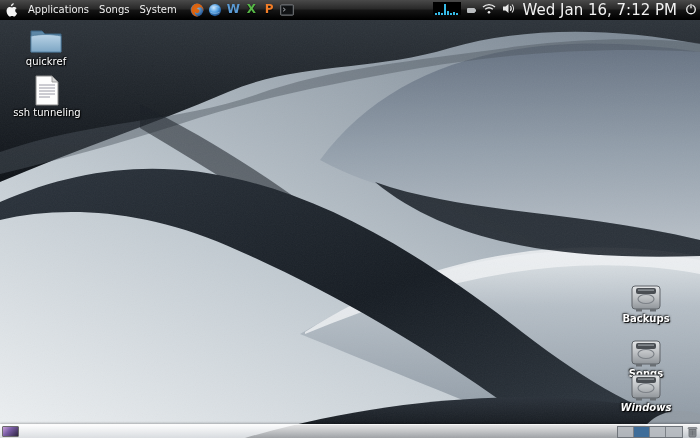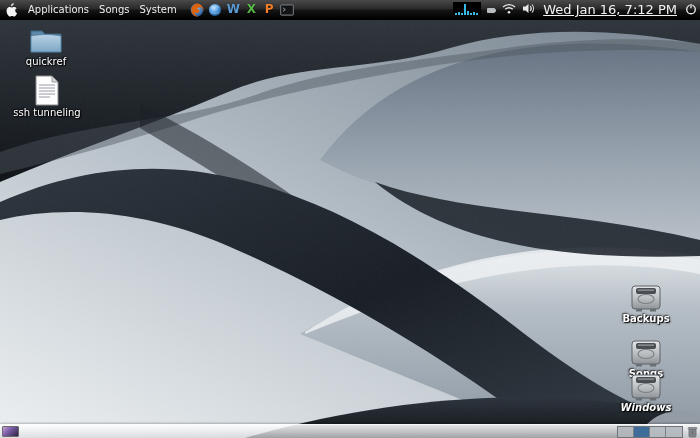--- a/index.html
+++ b/index.html
@@ -20,21 +20,21 @@
   .logo { display:flex; align-items:center; margin:0 6px 0 2px; }
   .menu-item { padding:1px 5px; border-radius:2px; cursor:default; white-space:nowrap; }
   .launchers { display:flex; align-items:center; gap:3px; margin-left:8px; }
   .launcher { width:15px; height:15px; display:flex; align-items:center; justify-content:center; }
   .office-letter { font-weight:bold; font-size:12px; line-height:13px;
     text-shadow:0 1px 1px rgba(0,0,0,.8); }
   .letter-word { color:#5b9bd5; }
   .letter-excel { color:#57b847; }
   .letter-ppt { color:#f07d28; }
   .tray { margin-left:auto; display:flex; align-items:center; gap:6px; }
-  .clock { white-space:nowrap; font-size:13px; color:#f2f2f2; padding:0 2px;text-decoration:underline; }
+  .clock { white-space:nowrap; font-size:15px; color:#f2f2f2; padding:0 2px; }
 
   
   .desktop { position:absolute; top:0; left:0; width:700px; height:438px; z-index:1; }
   .wallpaper { position:absolute; inset:0; }
 
   
   .desk-icon {
     position:absolute; width:76px; display:flex; flex-direction:column;
     align-items:center; gap:1px; z-index:10; cursor:default;
   }

